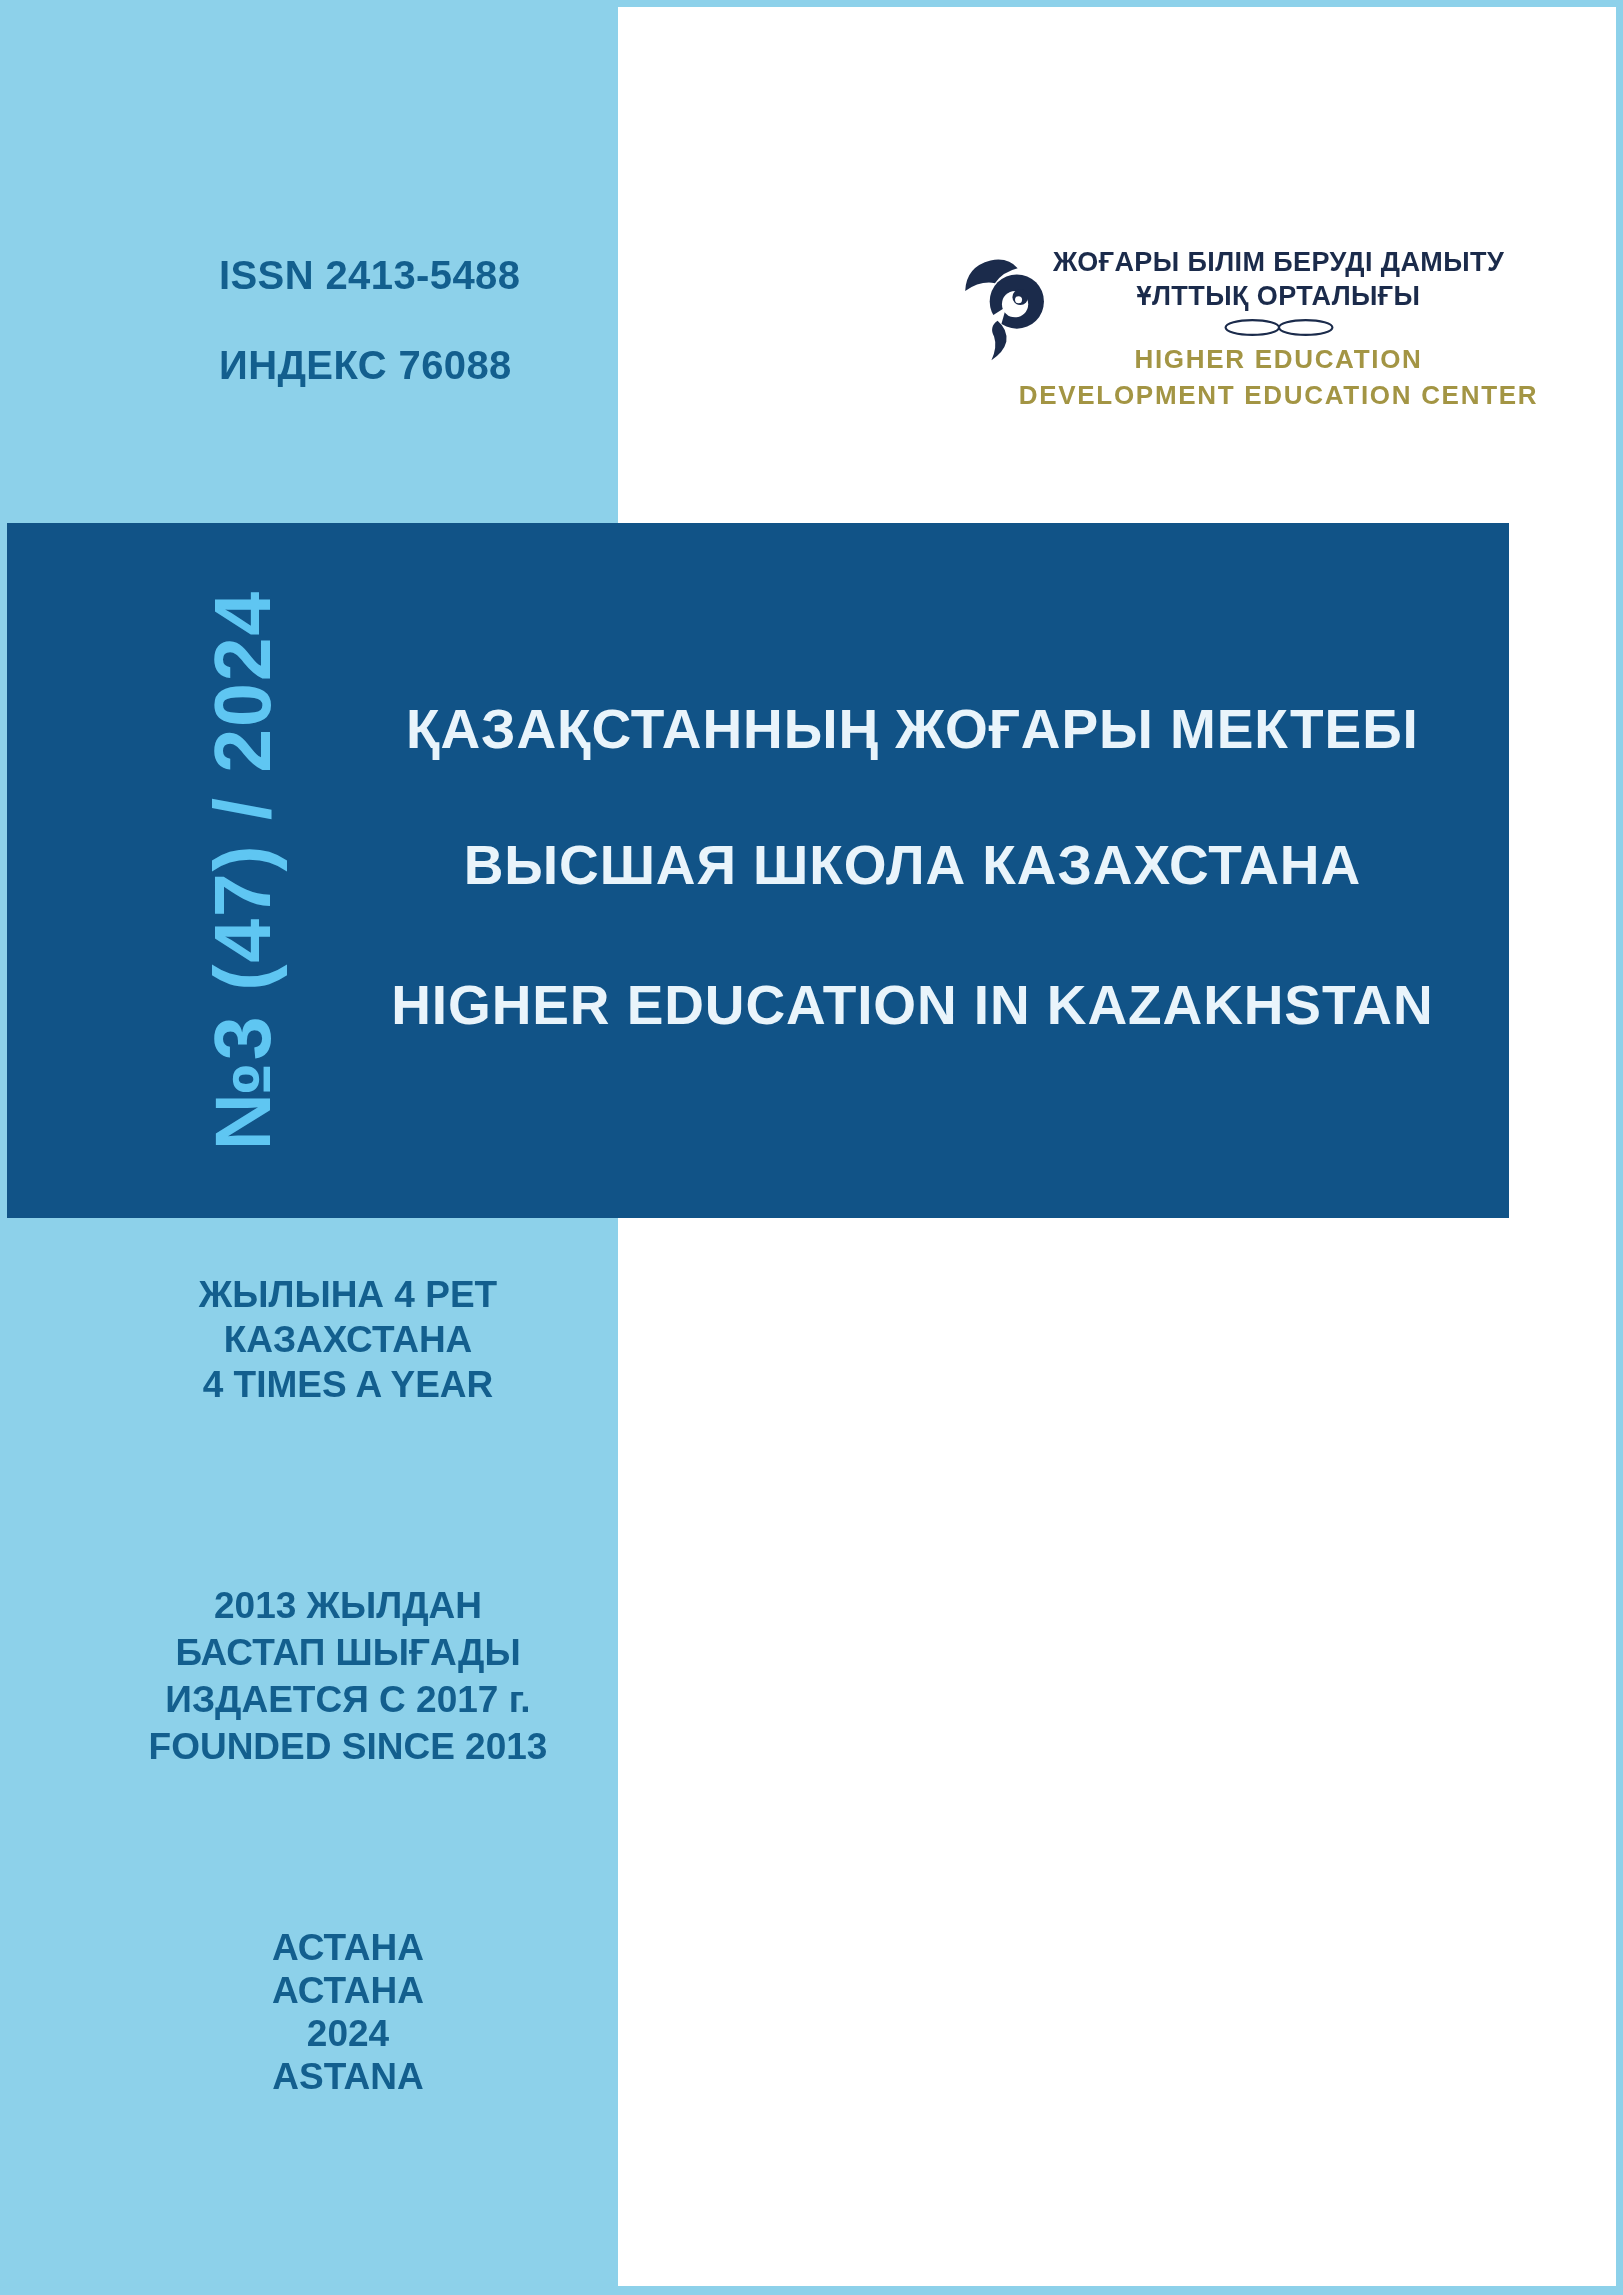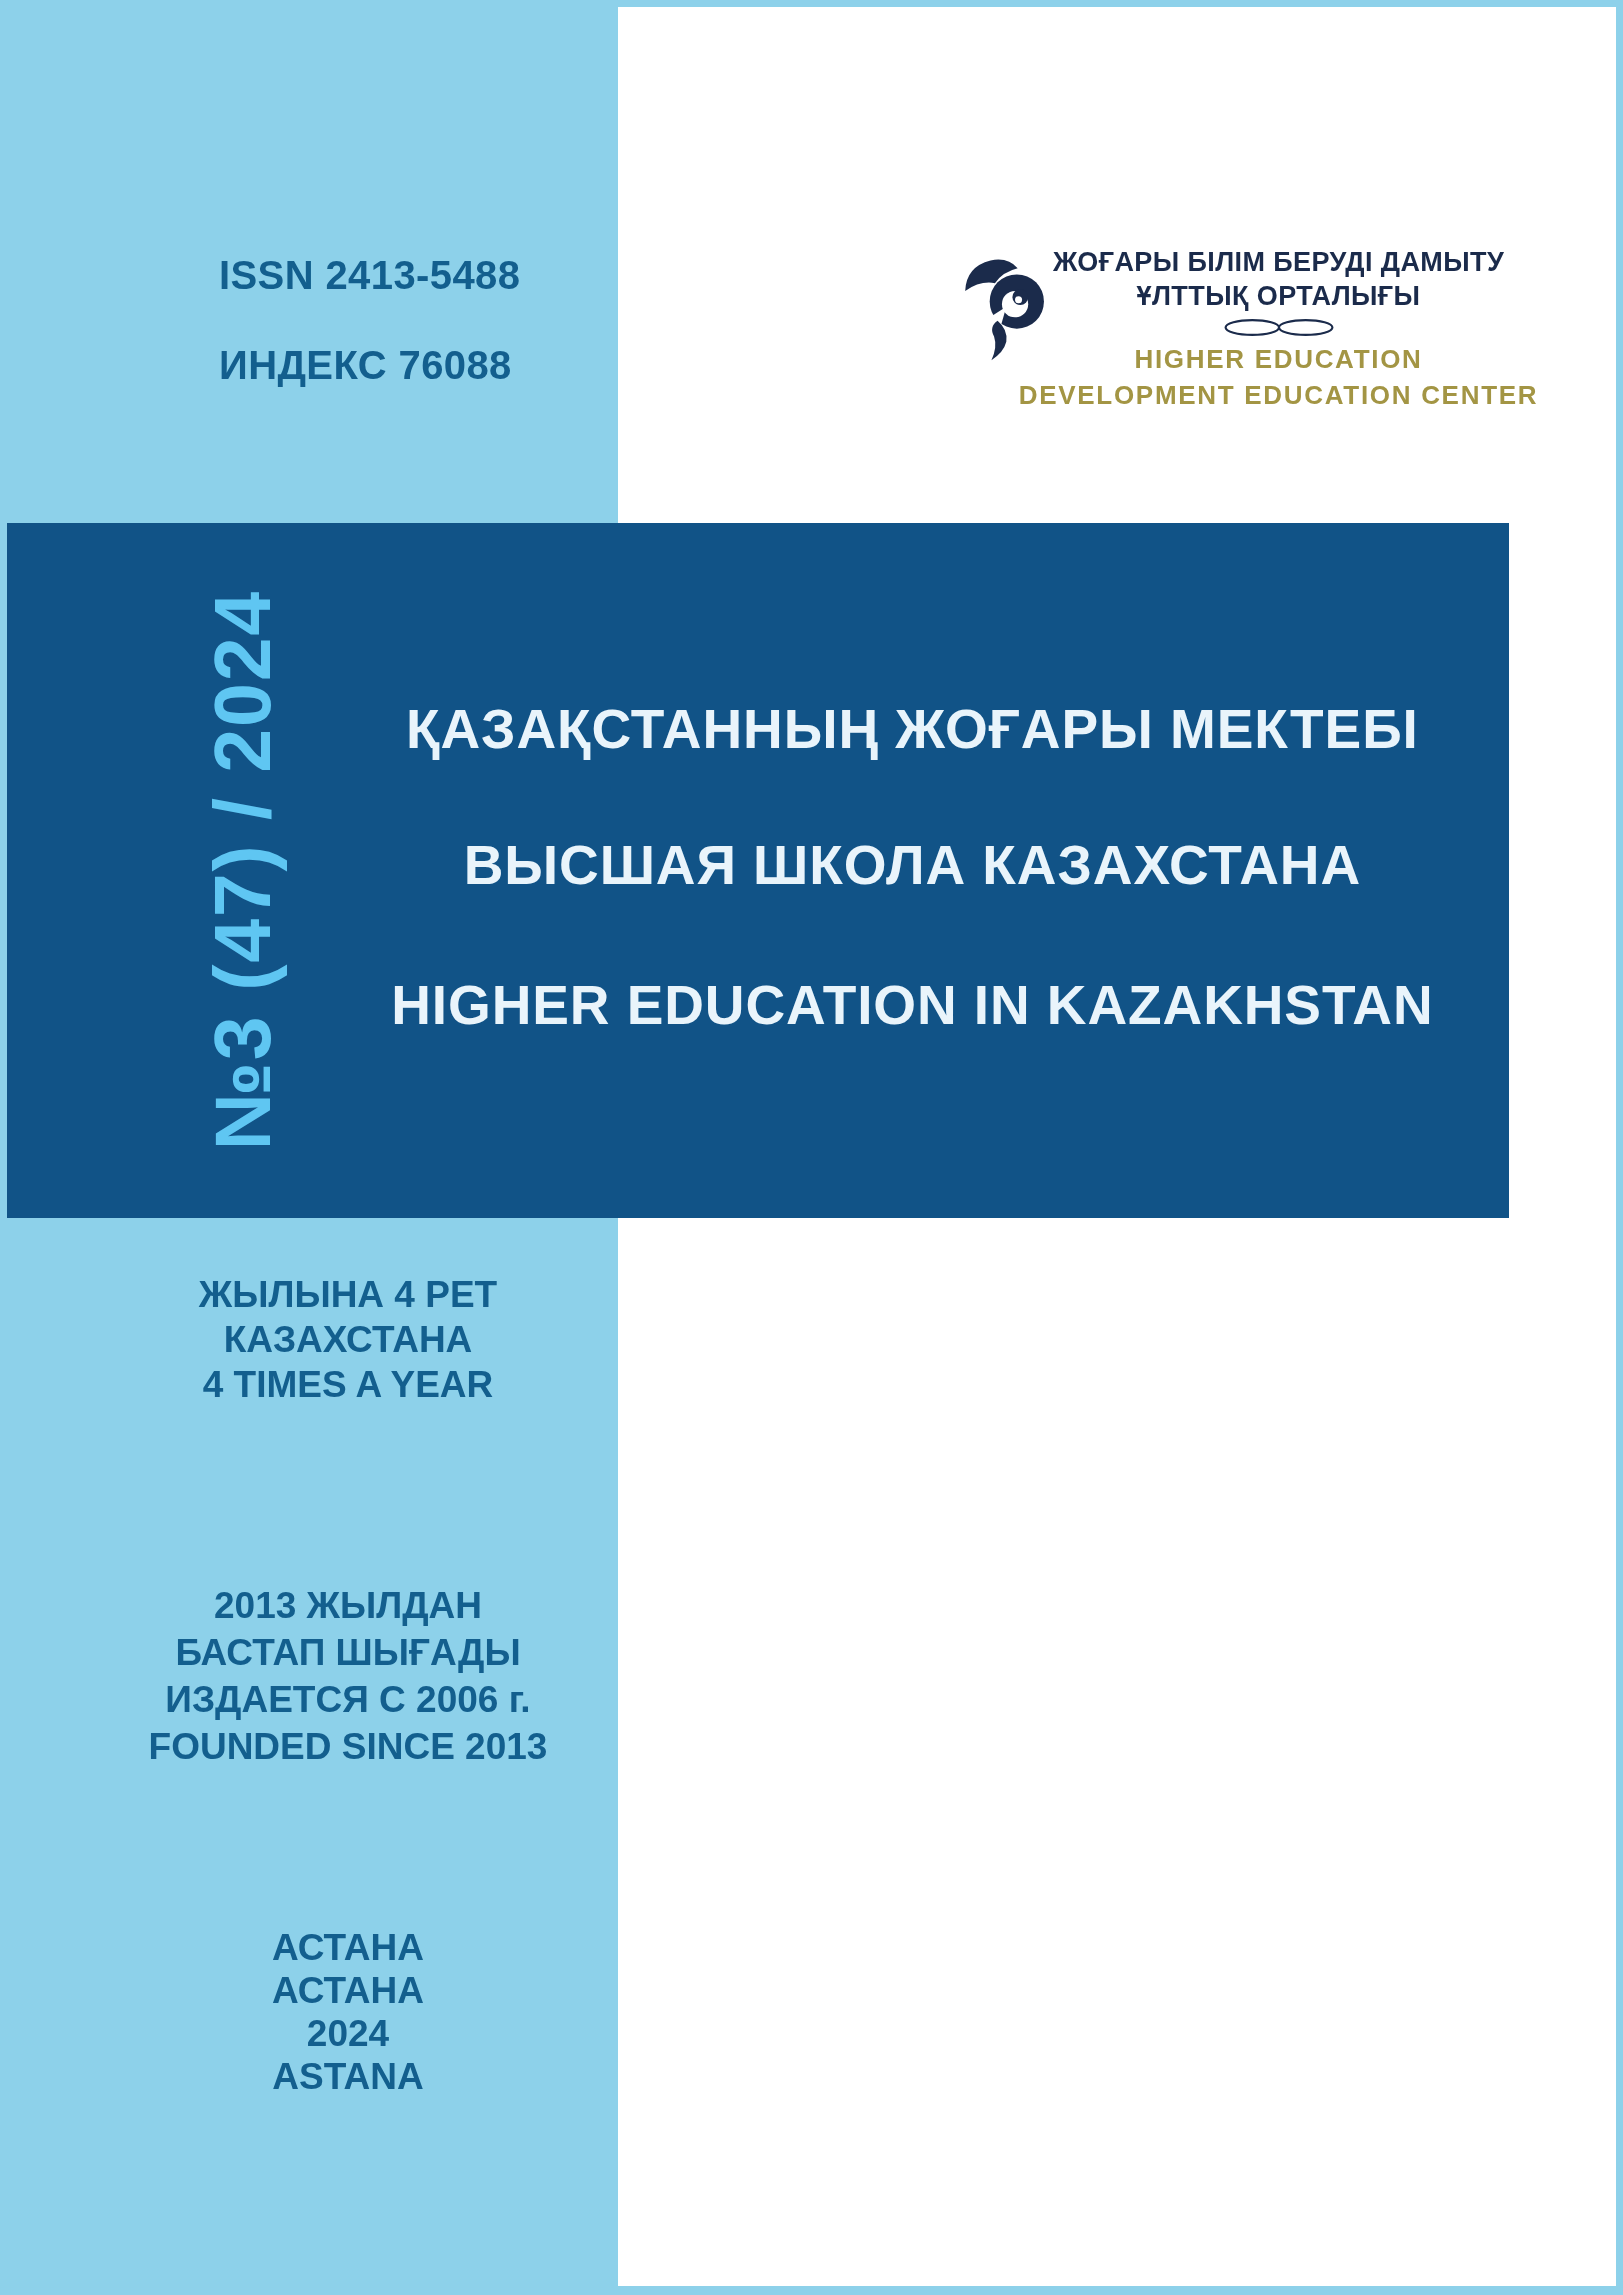--- a/index.html
+++ b/index.html
@@ -116,21 +116,21 @@
 
   <div class="note freq">
     <div>ЖЫЛЫНА 4 РЕТ</div>
     <div>КАЗАХСТАНА</div>
     <div>4 TIMES A YEAR</div>
   </div>
 
   <div class="note founded">
     <div>2013 ЖЫЛДАН</div>
     <div>БАСТАП ШЫҒАДЫ</div>
-    <div>ИЗДАЕТСЯ С 2006 г.</div>
+    <div>ИЗДАЕТСЯ С 2017 г.</div>
     <div>FOUNDED SINCE 2013</div>
   </div>
 
   <div class="note imprint">
     <div>АСТАНА</div>
     <div>АСТАНА</div>
     <div>2024</div>
     <div>ASTANA</div>
   </div>
 

